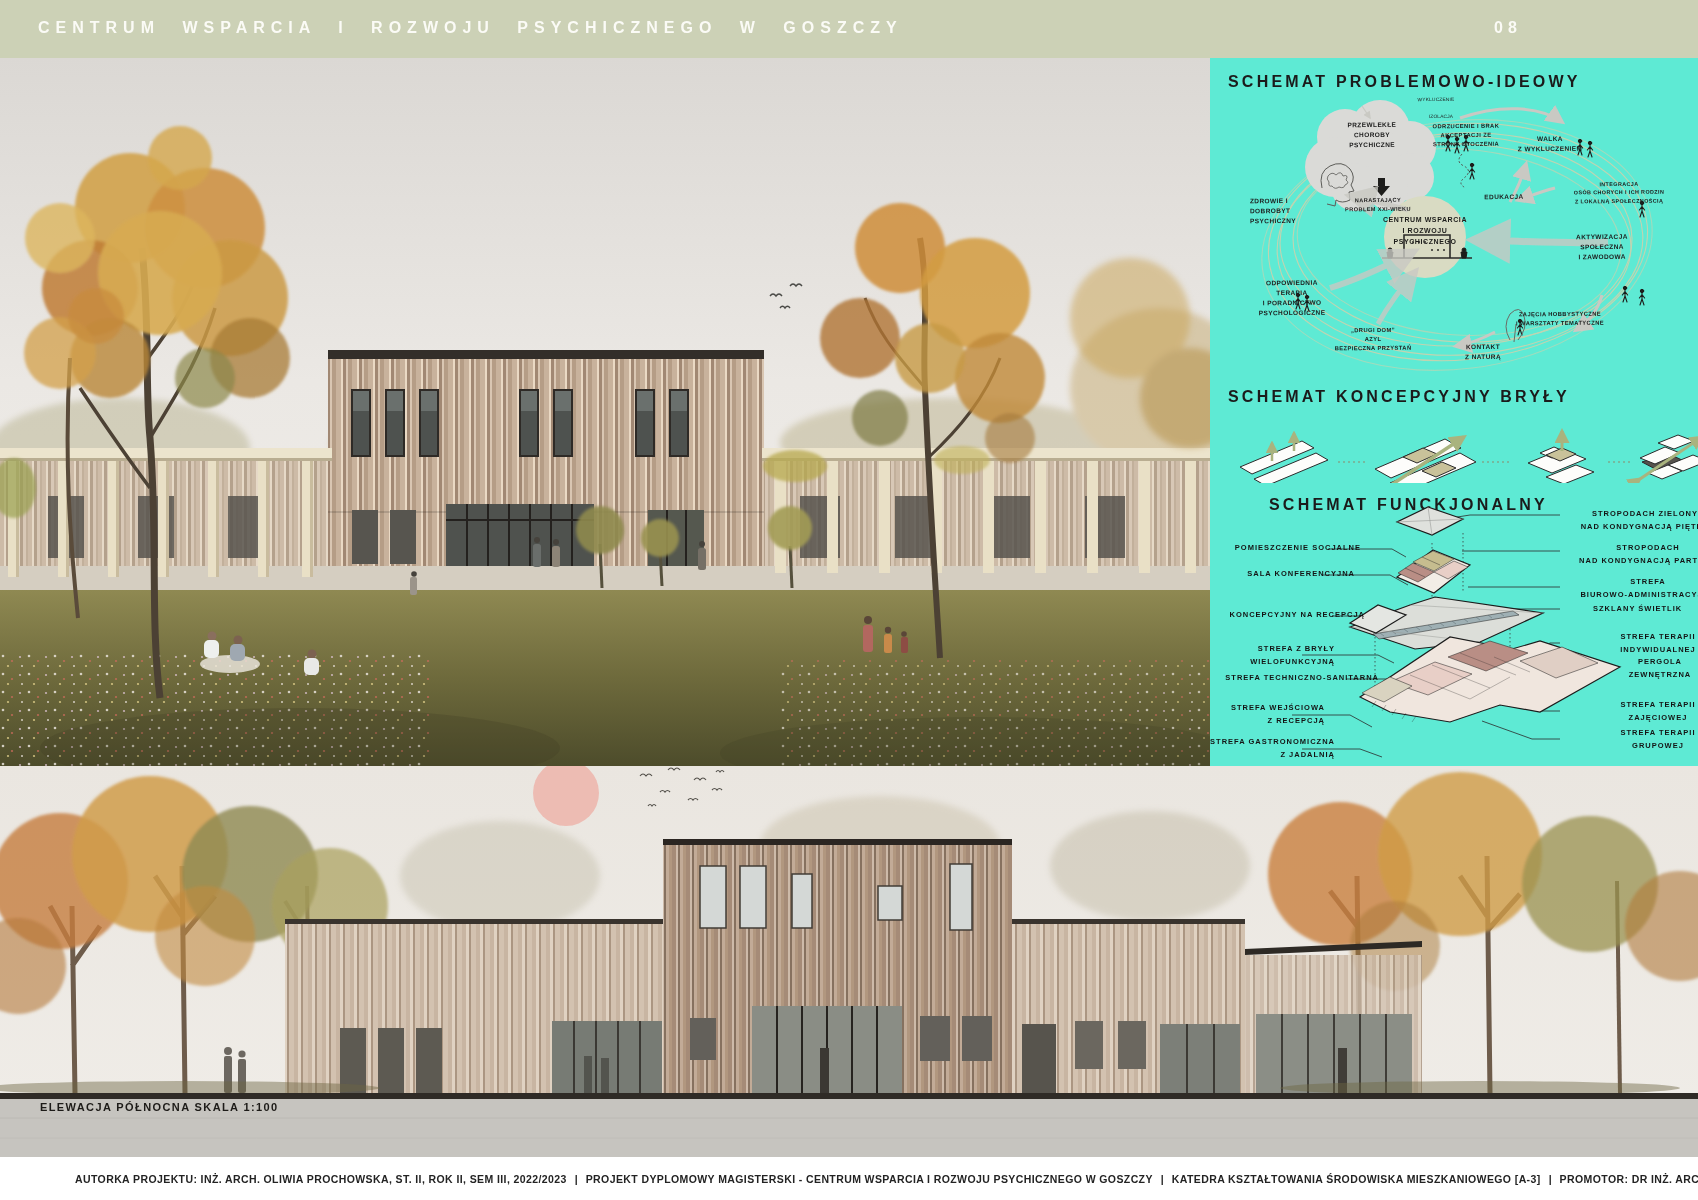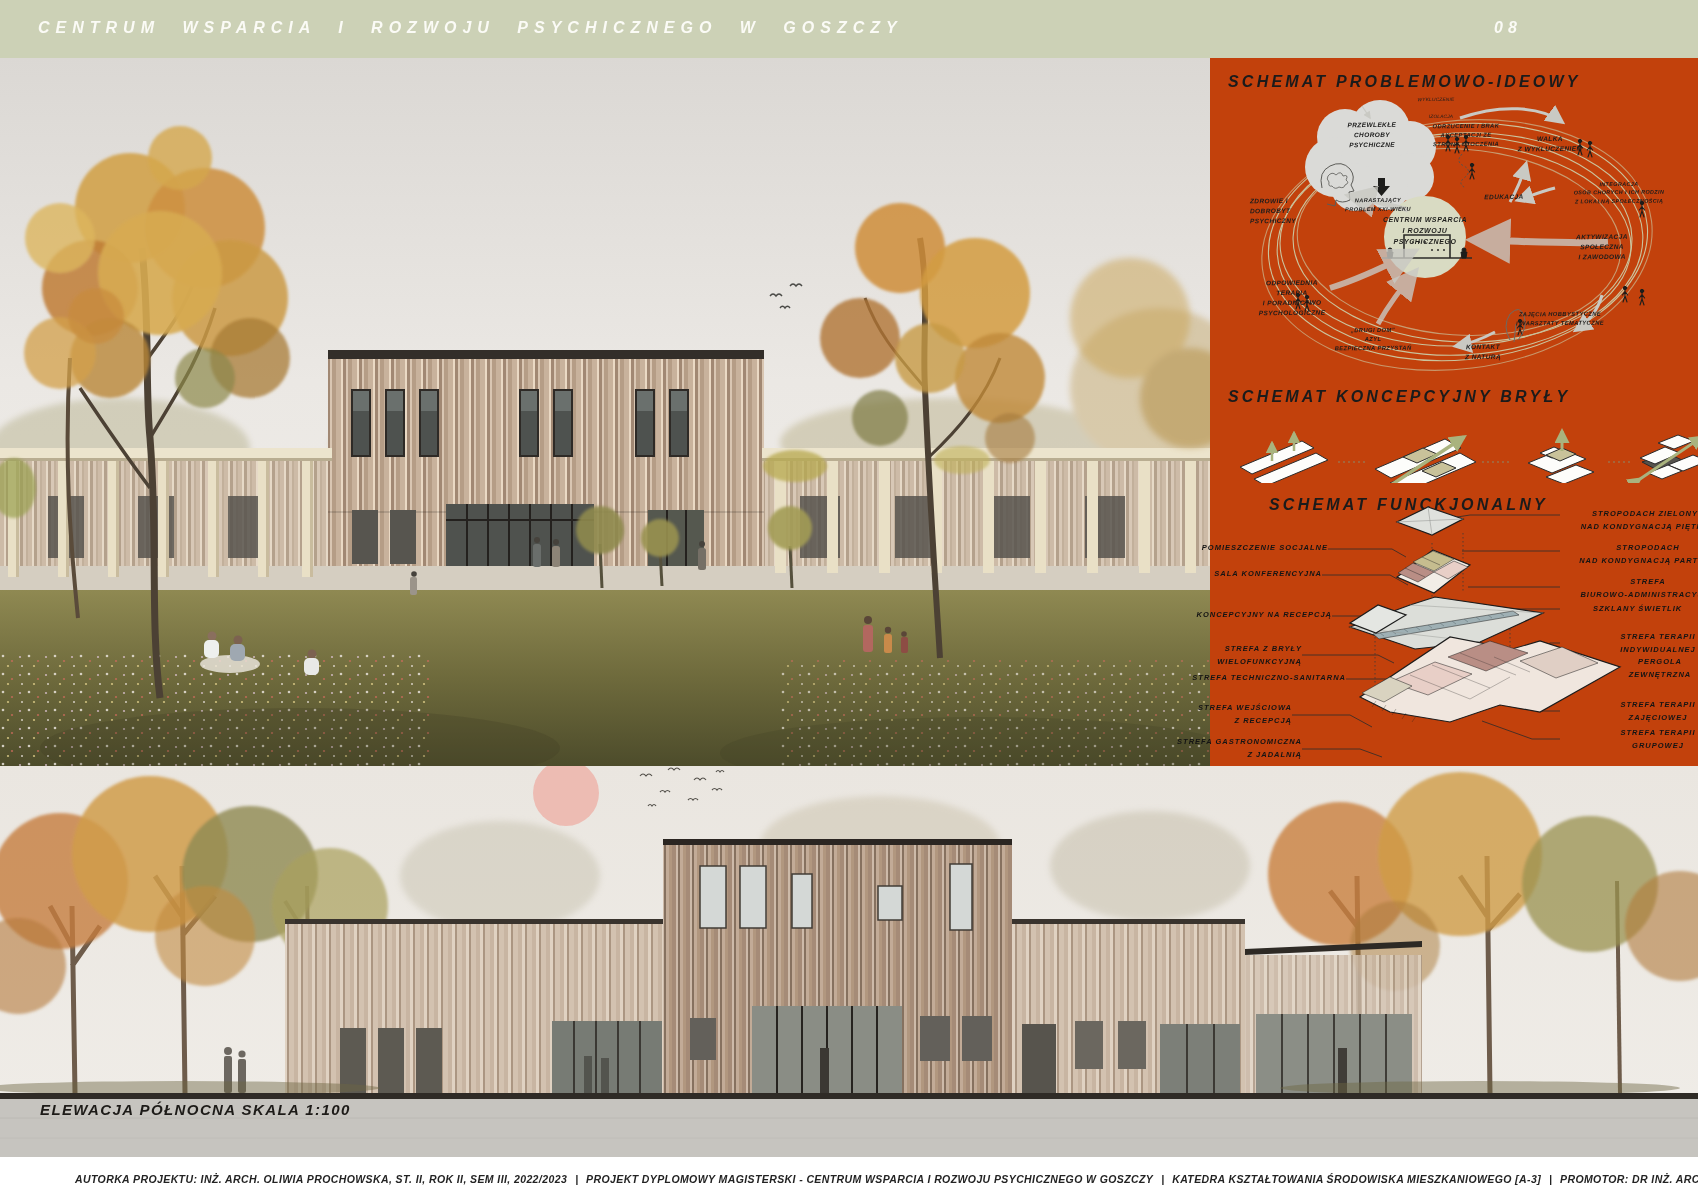--- a/index.html
+++ b/index.html
@@ -1,39 +1,39 @@
 <!DOCTYPE html>
 <html><head>
 <meta charset="utf-8">
 <style>
   html,body{margin:0;padding:0;background:#fff;}
   body{width:1698px;height:1200px;overflow:hidden;font-family:"Liberation Sans",sans-serif;}
-  .board{position:relative;width:1698px;height:1200px;background:#c2410c;font-style:italic;}
+  .board{position:relative;width:1698px;height:1200px;background:#5eead4;}
   .abs{position:absolute;}
   
   .header{left:0;top:0;width:1698px;height:58px;background:#ccd1b6;}
   .header-title{left:38px;top:19px;font-size:16px;font-weight:700;color:#fbfbf6;
     letter-spacing:6px;word-spacing:12px;white-space:nowrap;}
   .page-num{left:1494px;top:19px;font-size:16px;font-weight:700;color:#fbfbf6;letter-spacing:5px;}
   
   .sec-heading{font-size:16px;font-weight:700;color:#1b1b1b;letter-spacing:3.2px;white-space:nowrap;}
   
   .hand{font-size:6.5px;font-weight:700;color:#1c1c1c;letter-spacing:.4px;line-height:1.55;
     white-space:pre-line;text-align:center;transform:rotate(-.5deg);}
   .hand.tiny{font-size:4.8px;font-weight:400;letter-spacing:.2px;}
   .hand.left{text-align:left;}
   .center-label{font-size:7px;font-weight:700;color:#1d1d1b;letter-spacing:.6px;line-height:1.6;
     white-space:pre-line;text-align:center;}
   
   .func-label{font-size:7.5px;font-weight:700;color:#141414;letter-spacing:1px;line-height:1.75;
     white-space:pre-line;}
-  .func-label.r{text-align:right;}
+  .func-label.r{text-align:right;padding-left:33px;}
   .func-label.c{text-align:center;}
   
-  .elev-label{font-size:15px;font-weight:700;color:#1d1b18;letter-spacing:1.4px;white-space:nowrap;}
+  .elev-label{font-size:11px;font-weight:700;color:#1d1b18;letter-spacing:1.4px;white-space:nowrap;}
   .footer{left:0;top:1157px;width:1698px;height:43px;background:#fff;}
   .footer-row{position:absolute;left:75px;top:16px;width:1565px;display:flex;
     justify-content:space-between;align-items:center;}
   .footer-item{font-size:10.5px;font-weight:700;color:#232323;letter-spacing:.4px;white-space:nowrap;}
   .footer-sep{font-size:10.5px;font-weight:700;color:#232323;padding:0 8px;}
   svg{display:block;}
 </style>
 </head>
 <body>
 

